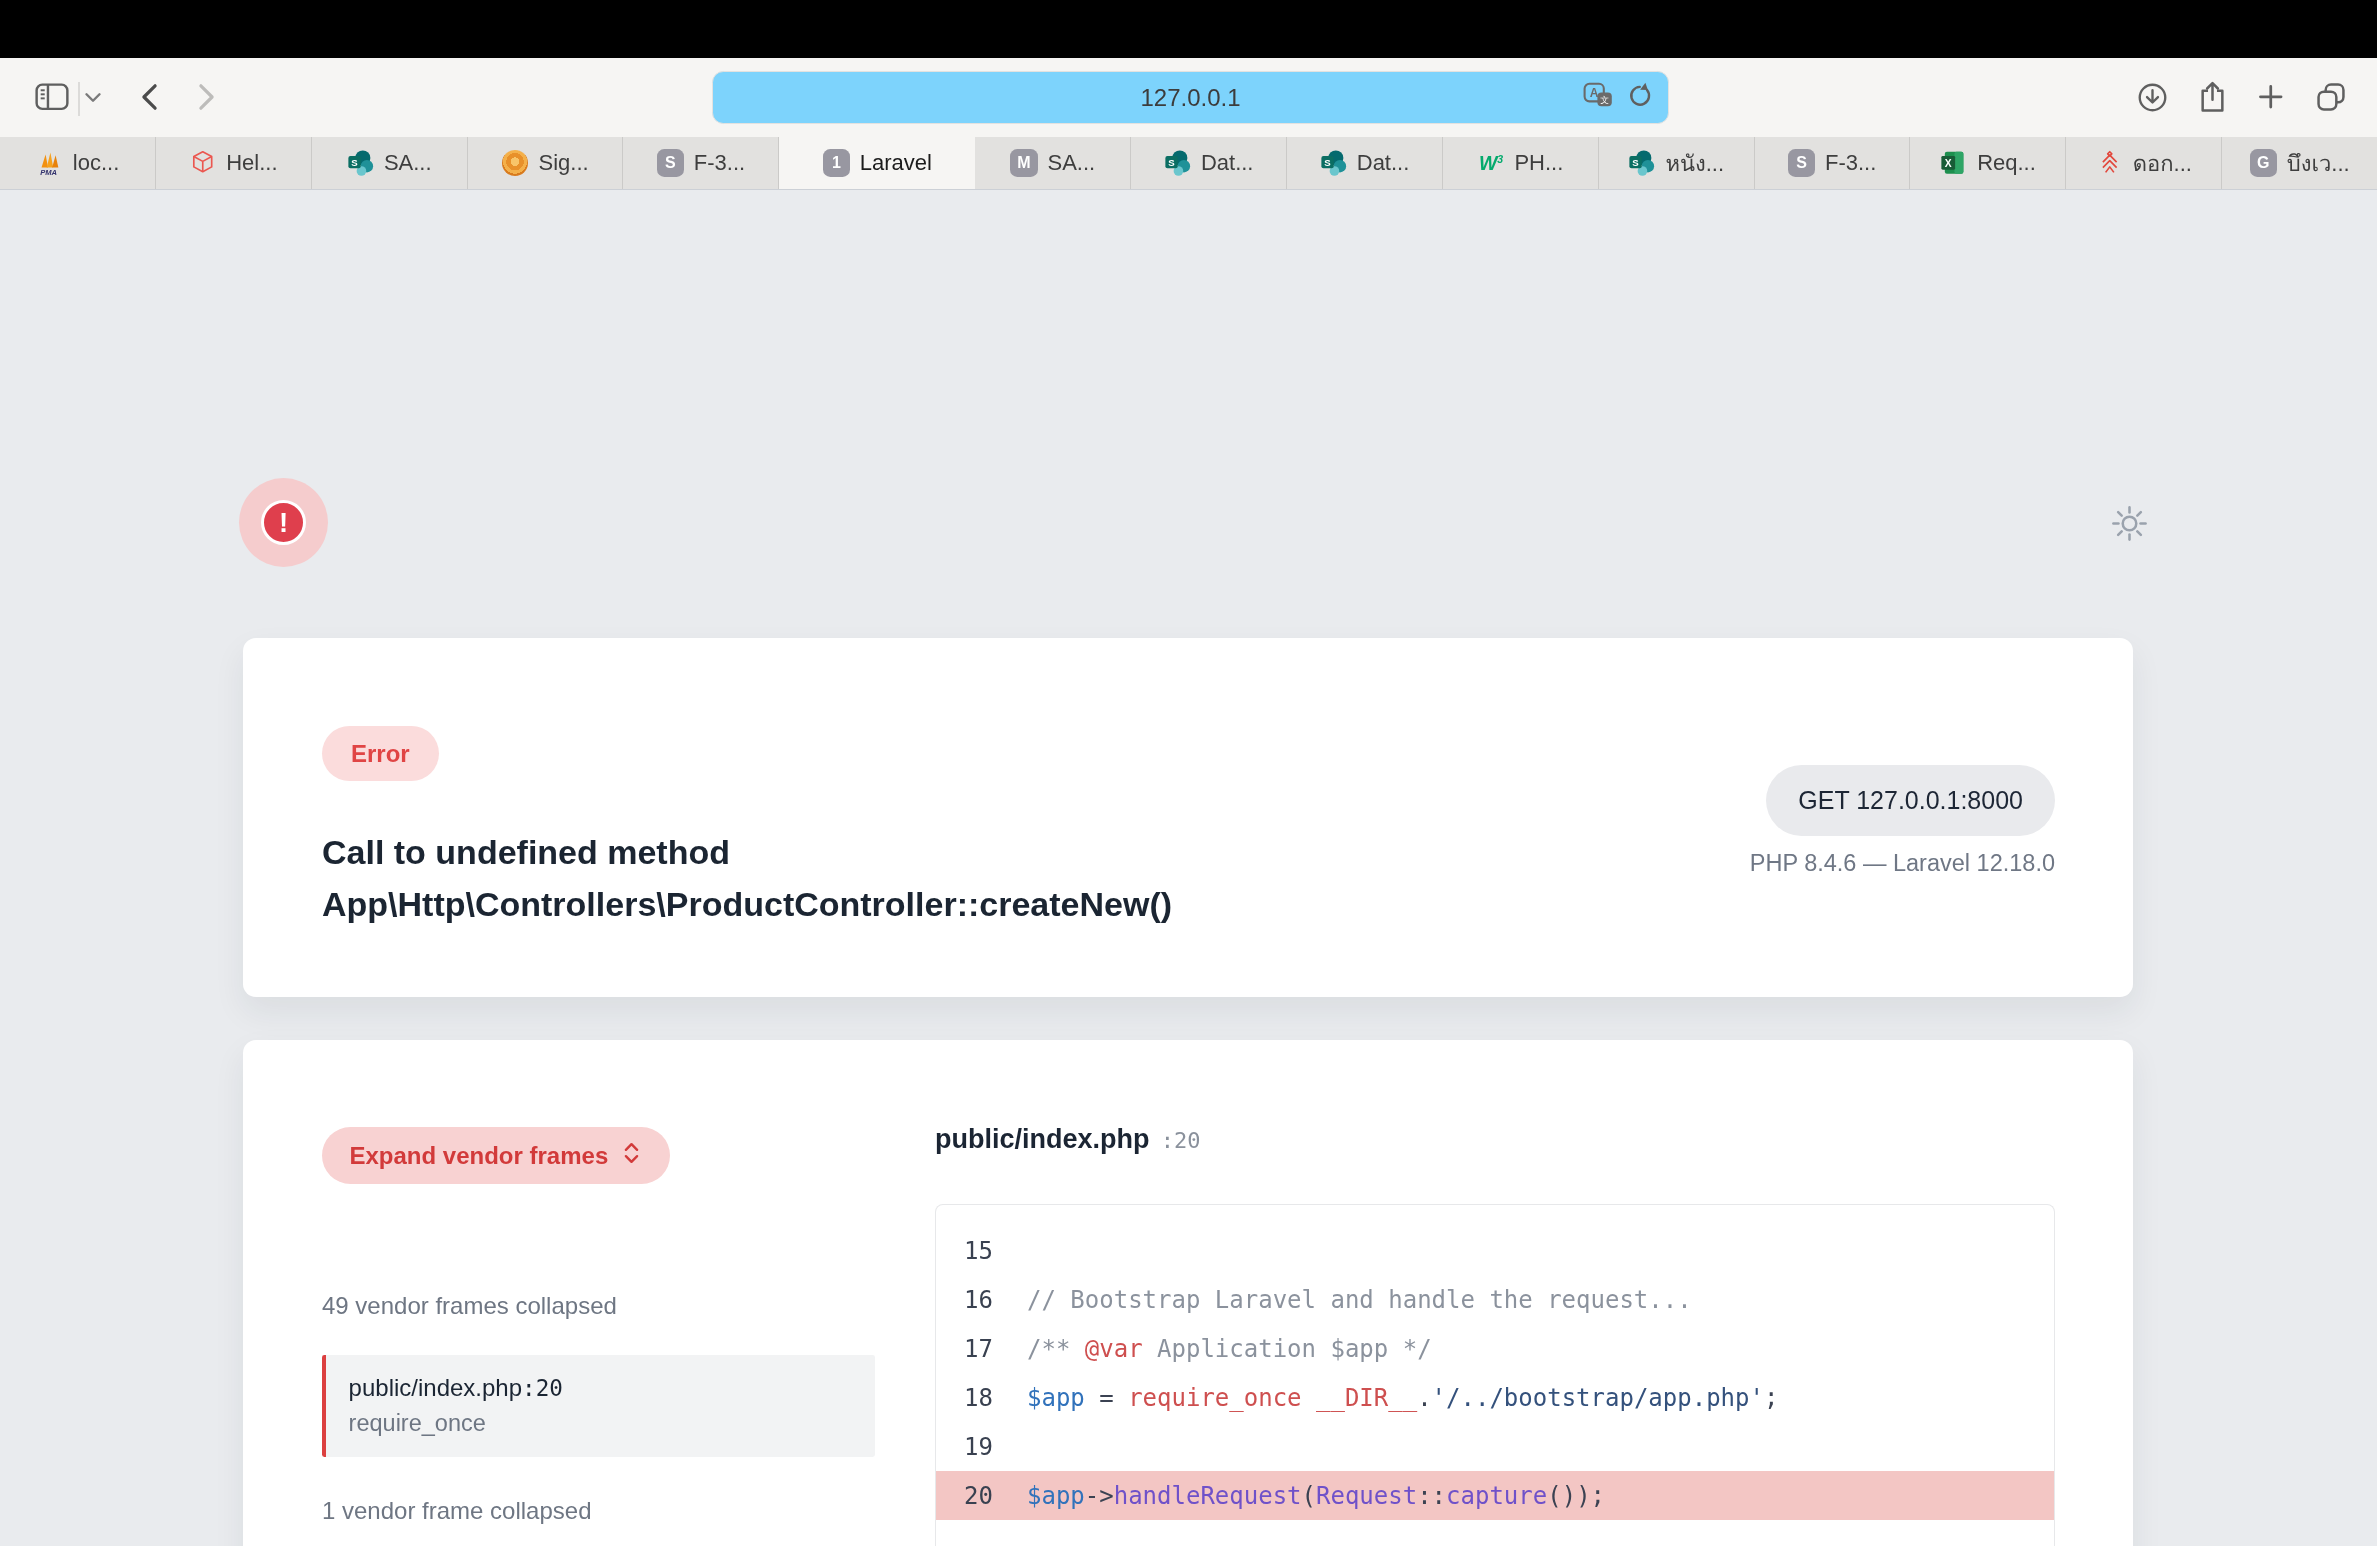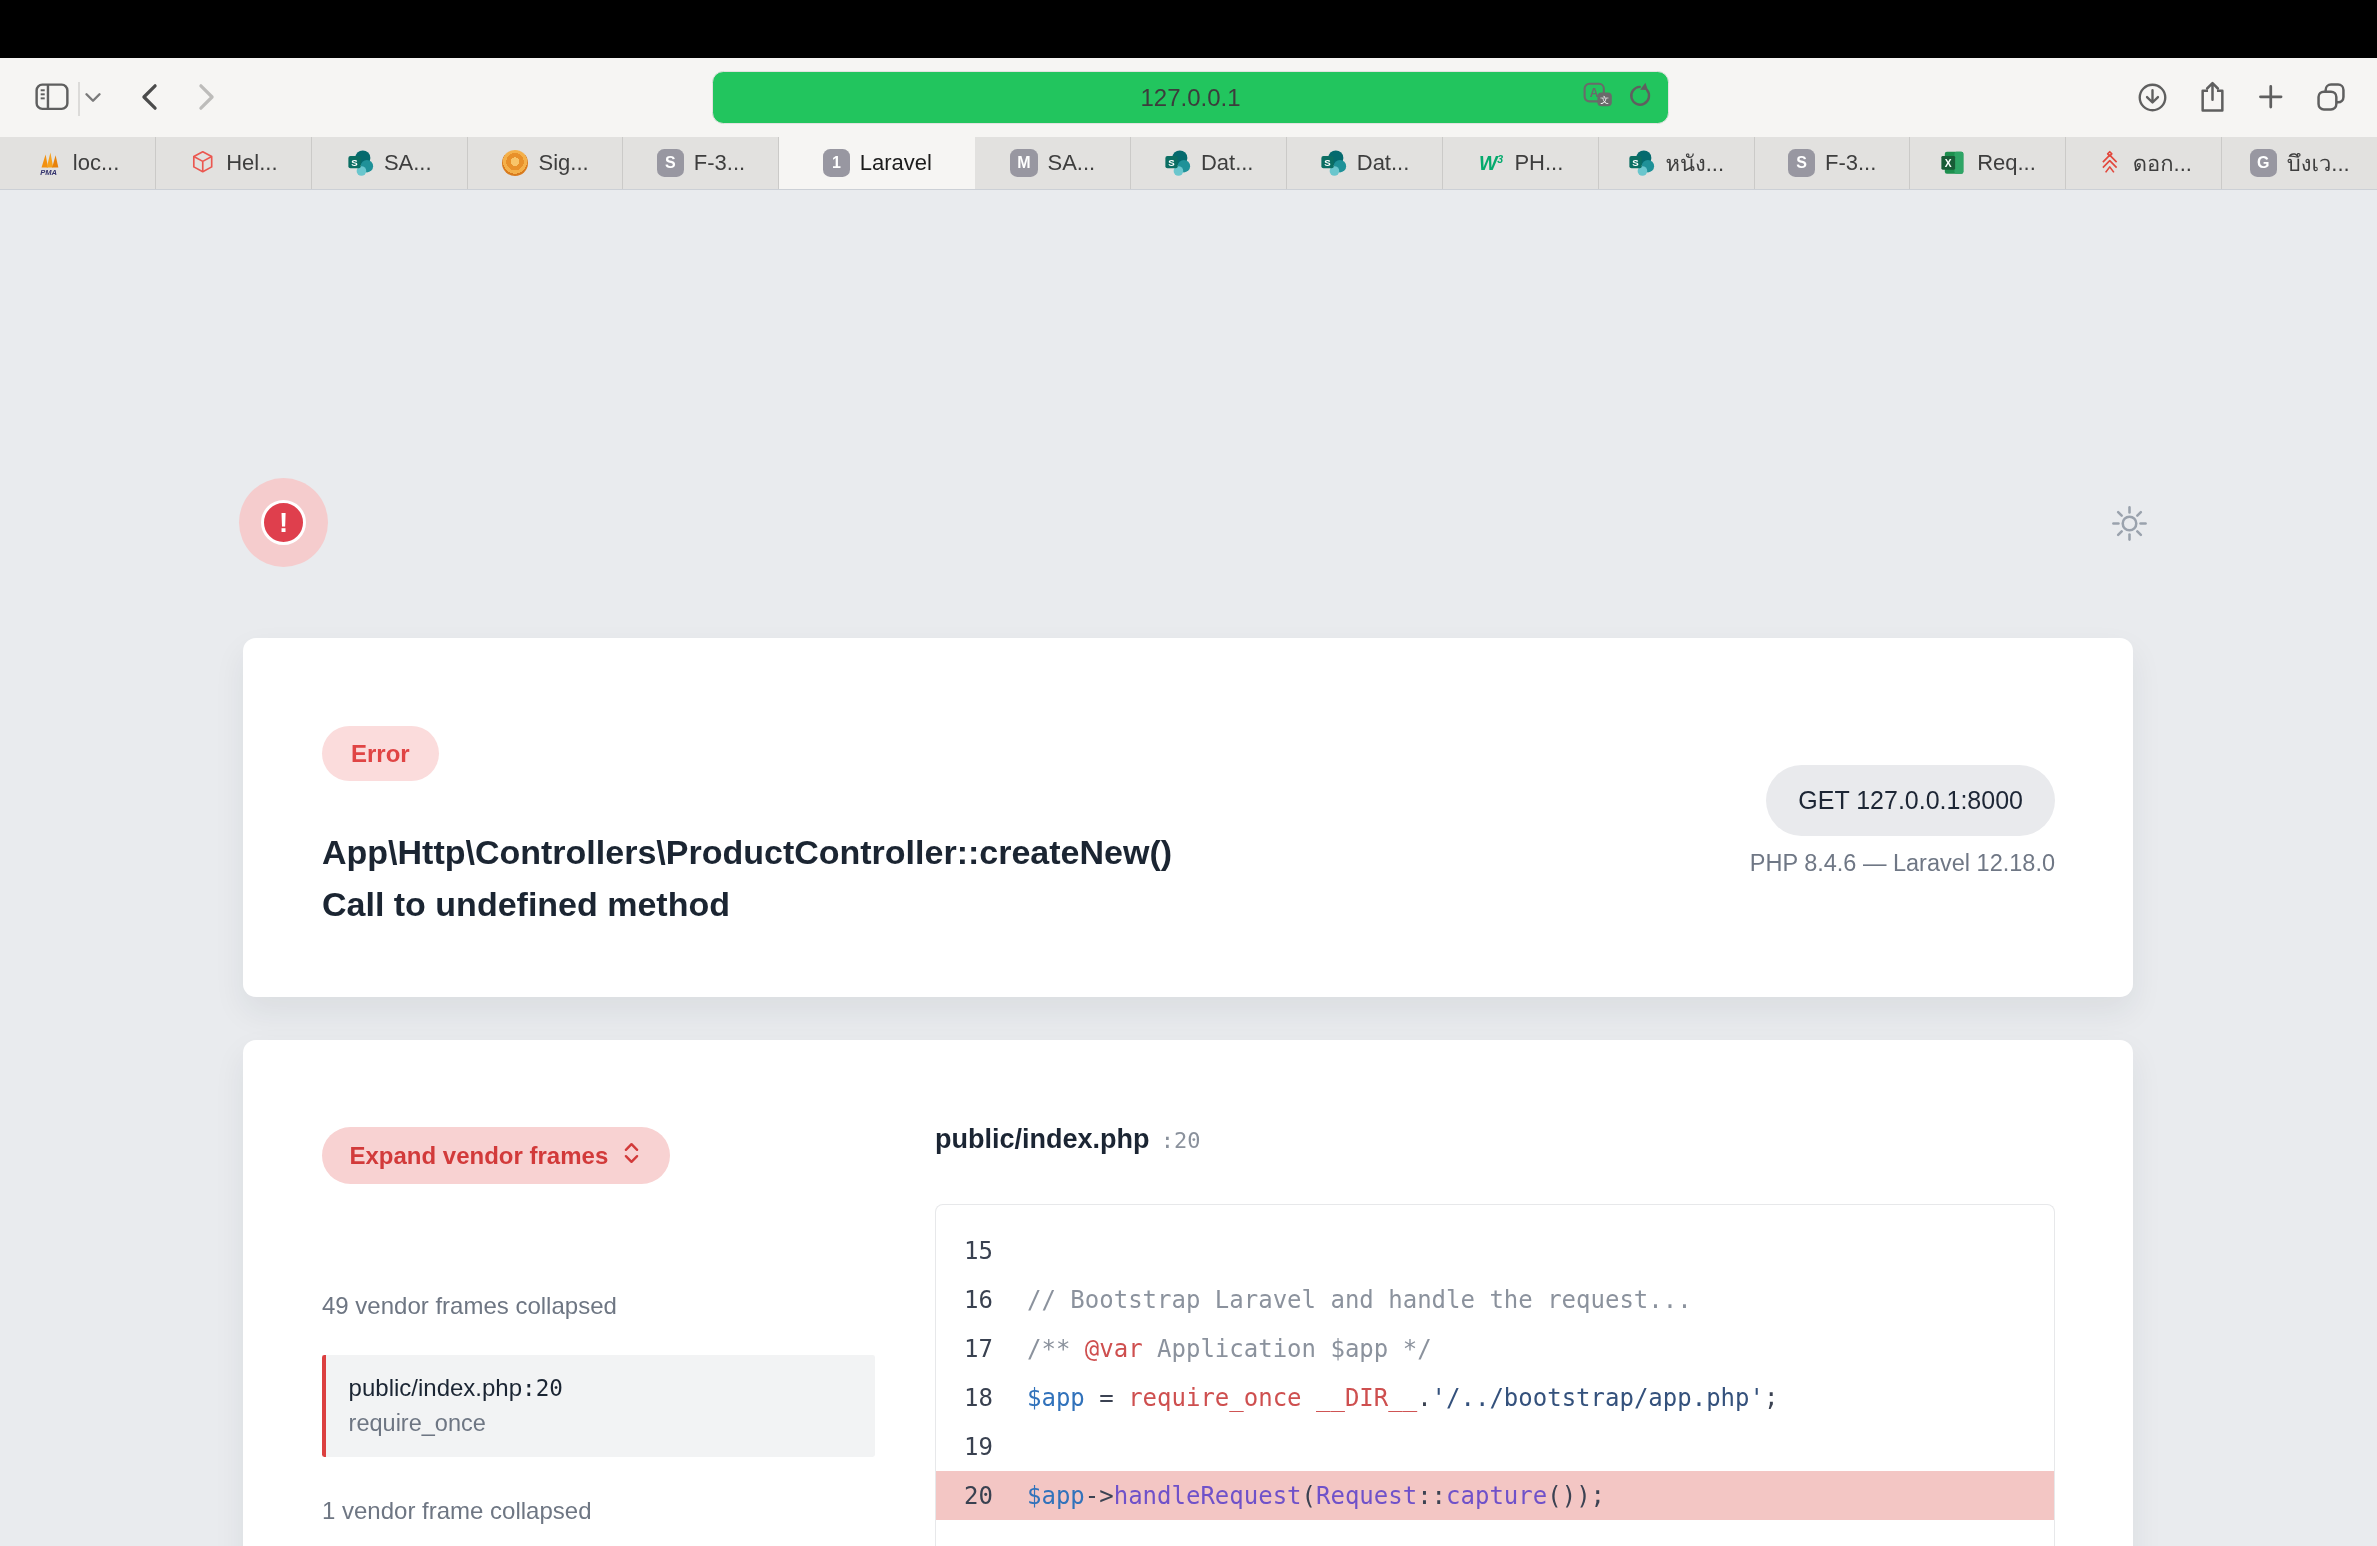--- a/index.html
+++ b/index.html
@@ -7,21 +7,21 @@
   body { font-family:"Liberation Sans", sans-serif; background:#e9ebee; overflow:hidden; }
   .stage { position:relative; width:2377px; height:1546px; overflow:hidden; }
 
   
   .menubar { position:absolute; left:0; top:0; width:2377px; height:58px; background:#000; }
 
   
   .toolbar { position:absolute; left:0; top:58px; width:2377px; height:79px; background:#f6f5f3; }
   .tbtn { position:absolute; display:flex; align-items:center; justify-content:center; background:none; border:none; cursor:default; }
   .tb-divider { position:absolute; left:78px; top:24px; width:1.6px; height:34px; background:#dcdbd9; }
-  .urlfield { position:absolute; left:712px; top:13px; width:957px; height:53px; background:#22c55e; border:0.8px solid #e3e2e0; border-radius:11.3px; display:flex; align-items:center; justify-content:center; }
+  .urlfield { position:absolute; left:712px; top:13px; width:957px; height:53px; background:#7dd3fc; border:0.8px solid #e3e2e0; border-radius:11.3px; display:flex; align-items:center; justify-content:center; }
   .urltext { font-size:24px; color:#3c3c3c; }
   .url-icons { position:absolute; right:14.6px; top:0; height:100%; display:flex; align-items:center; gap:11.3px; }
 
   
   .tabbar { position:absolute; left:0; top:137px; width:2377px; height:53px; background:#e2e1df; display:flex; border-bottom:0.8px solid #ccd0d6; }
   .tab { flex:1 1 0; min-width:0; display:flex; align-items:center; justify-content:center; gap:9.7px; border-right:0.8px solid #cbcac8; overflow:hidden; padding:0 8px; }
   .tab.active { flex:0 0 196px; background:#f6f5f3; border-right:none; }
   .tab:last-child { border-right:none; }
   .tab-label { font-size:22px; color:#3e3e3e; white-space:nowrap; overflow:hidden; }
   .tab.active .tab-label { color:#1c1c1c; }
@@ -317,22 +317,22 @@
             <line x1="32.2" y1="32.2" x2="36.4" y2="36.4"></line>
             <line x1="9.6" y1="36.4" x2="13.8" y2="32.2"></line>
             <line x1="32.2" y1="13.8" x2="36.4" y2="9.6"></line>
           </svg>
       </span>
     </span>
 
     <div class="card card1">
       <span class="error-badge">Error</span>
       <div class="error-message">
+        <div>Call to undefined method</div>
         <div>App\Http\Controllers\ProductController::createNew()</div>
-        <div>Call to undefined method</div>
       </div>
       <span class="get-badge">GET 127.0.0.1:8000</span>
       <span class="versions">PHP 8.4.6 — Laravel 12.18.0</span>
     </div>
 
     <div class="card card2">
 
       <button class="expand-btn">
         <span>Expand vendor frames</span>
         <span>

